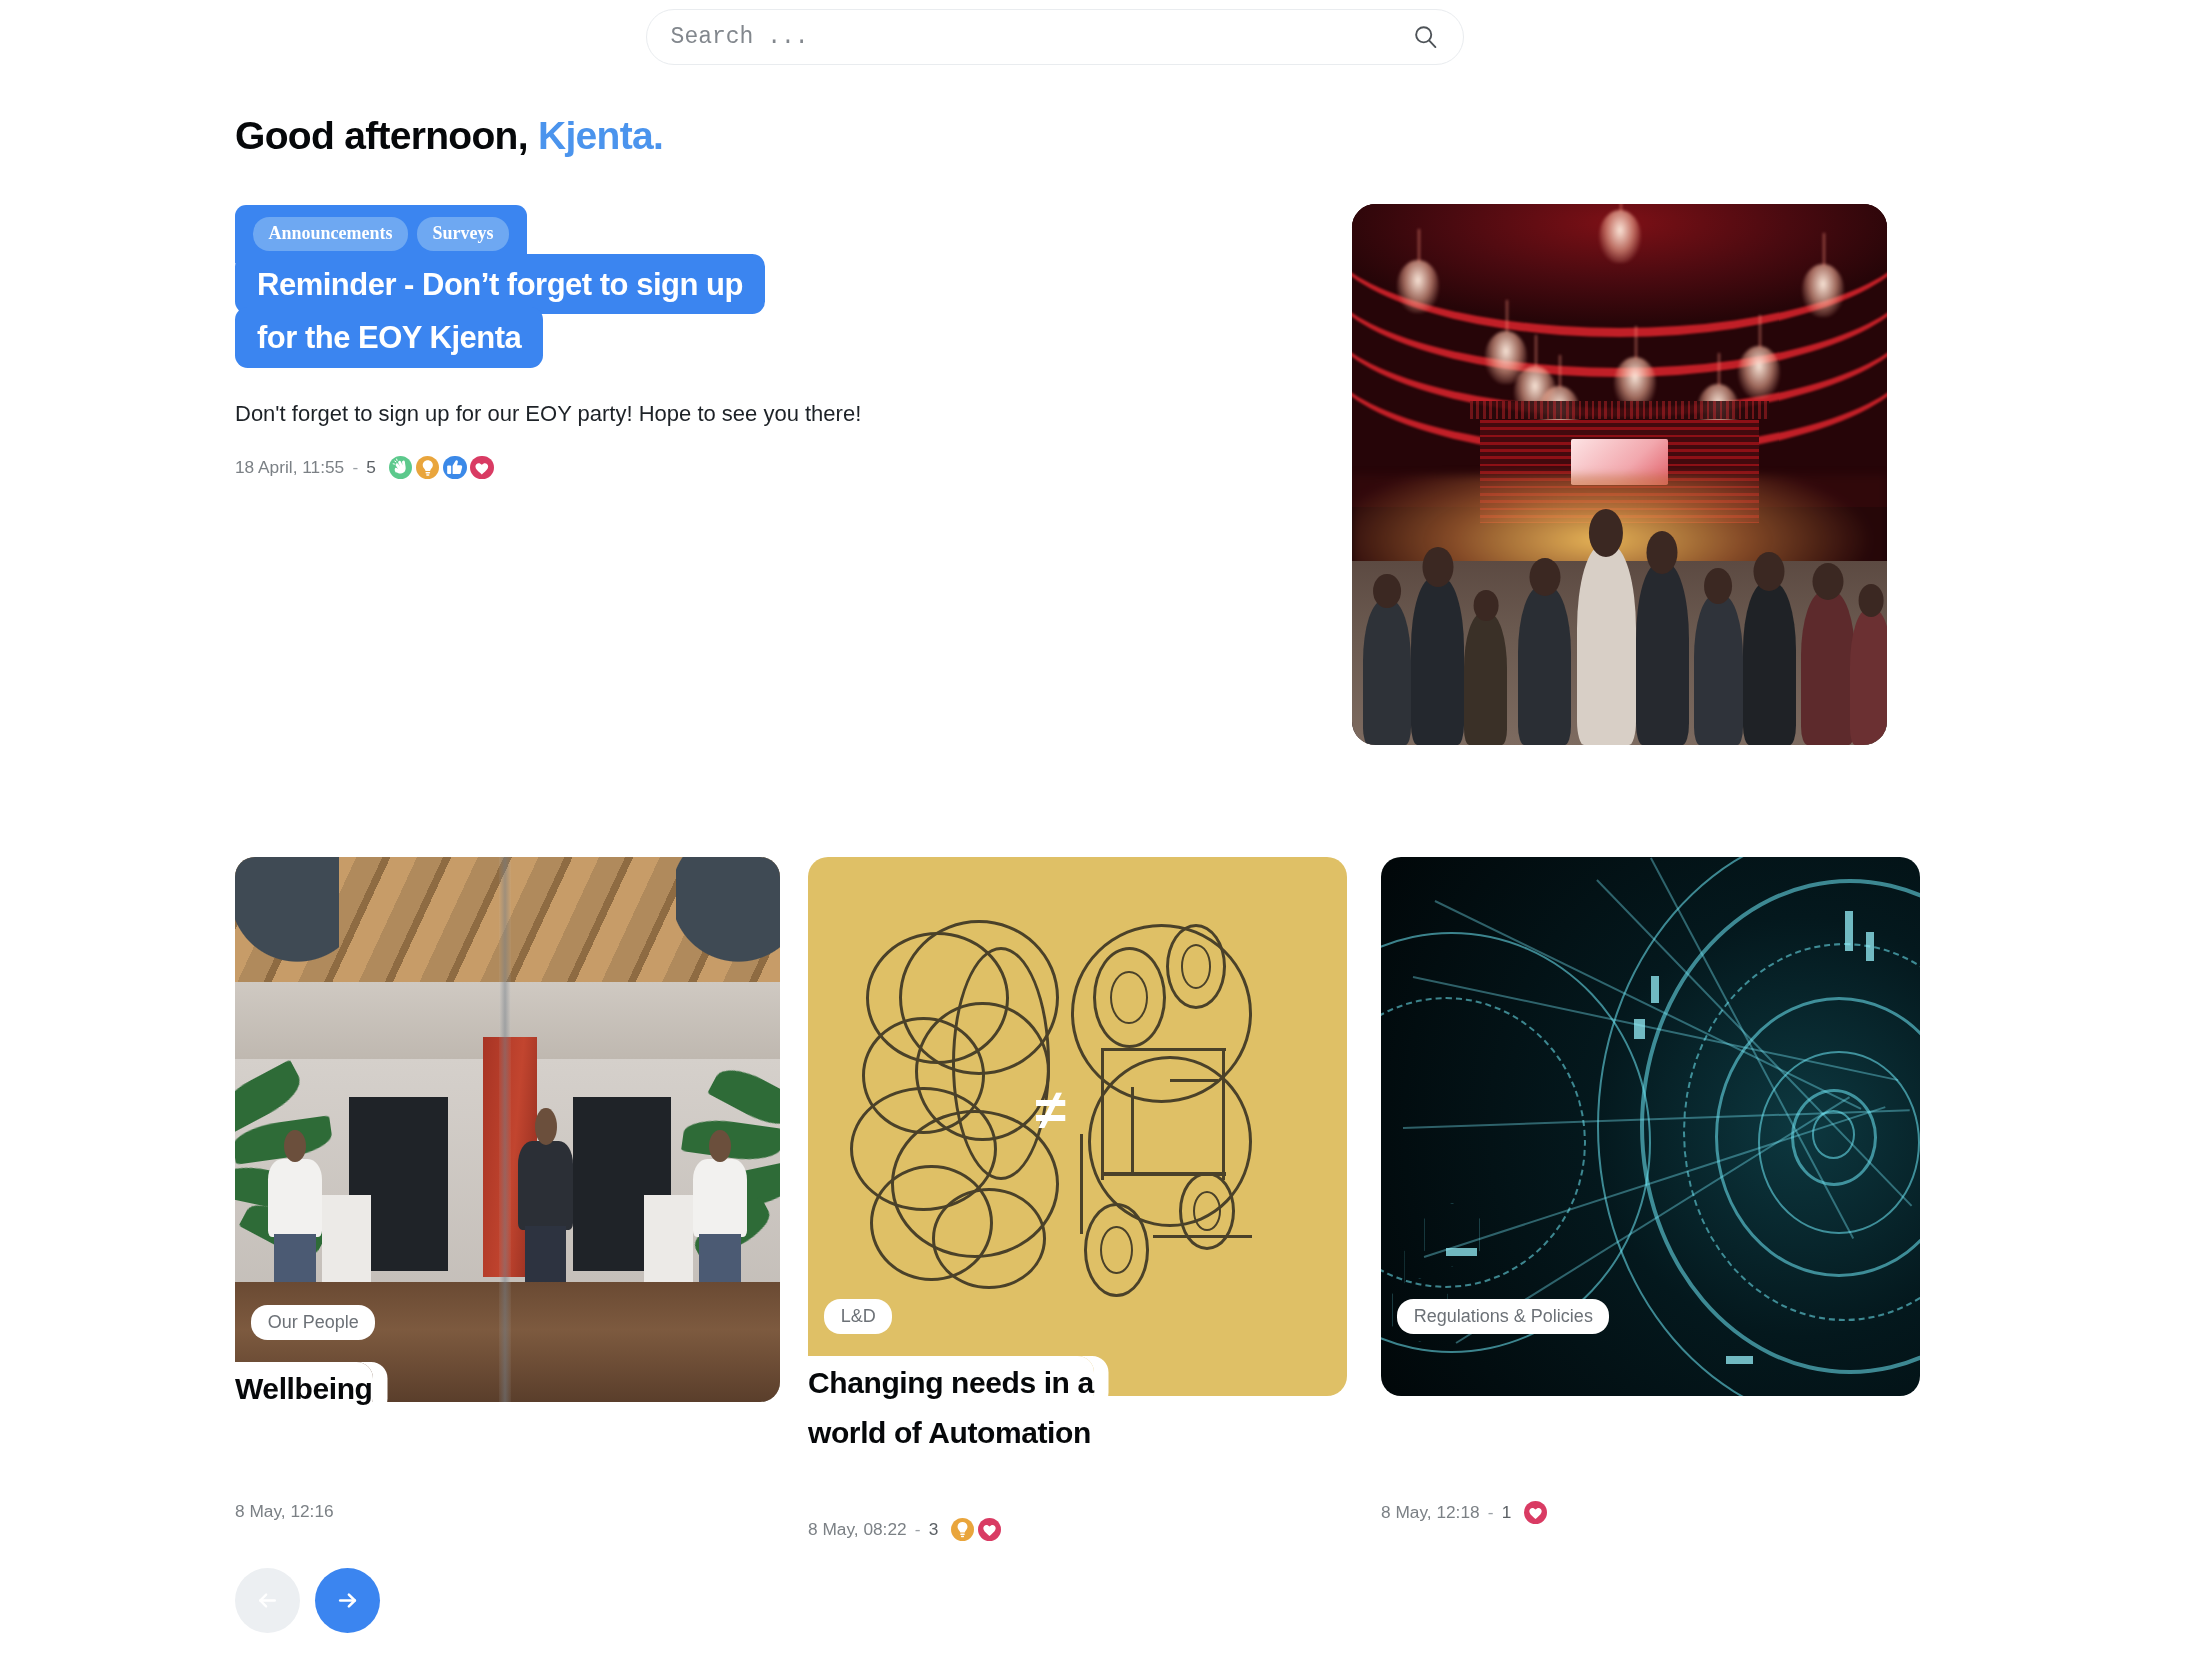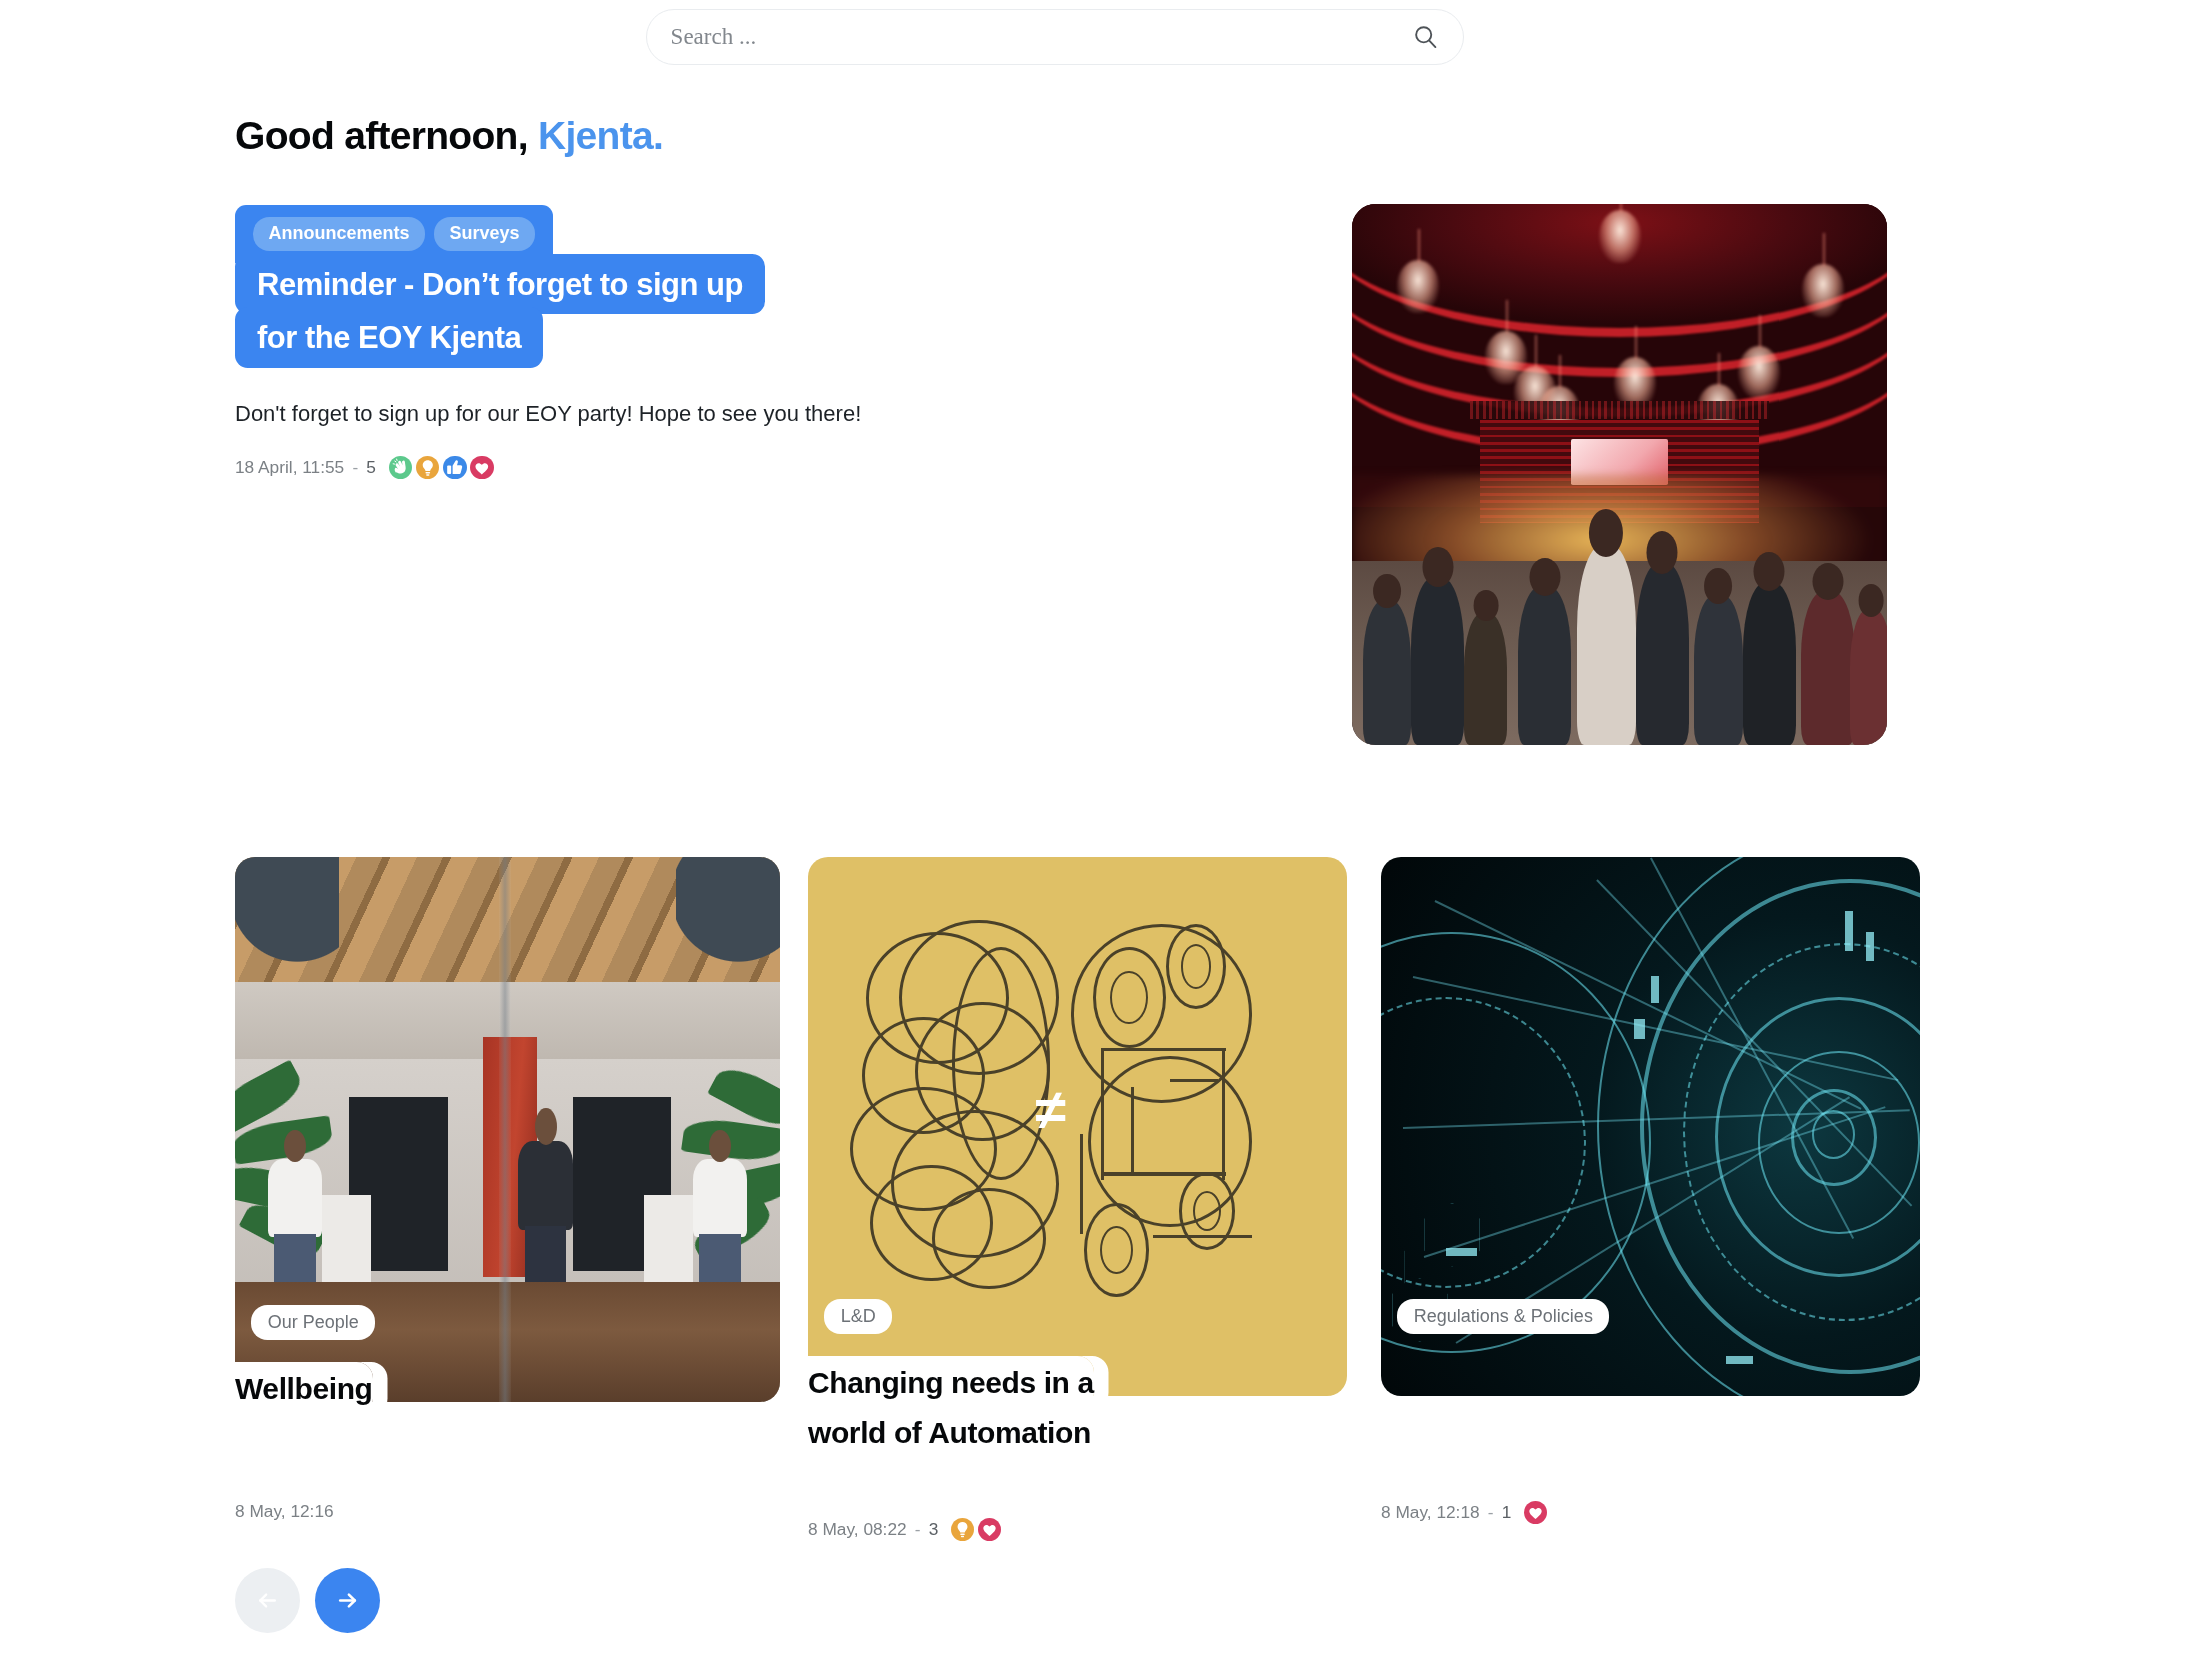--- a/index.html
+++ b/index.html
@@ -27,21 +27,21 @@
     border-radius: 28px;
     background: #ffffff;
     display: flex;
     align-items: center;
     padding: 0 23.6px;
   }
   .searchbar input {
     flex: 1;
     border: none;
     outline: none;
-    font-family: Liberation Serif, serif;
+    font-family: Liberation Mono, monospace;
     font-size: 23px;
     color: #3b4148;
     background: transparent;
   }
   .searchbar input::placeholder { color: #82878d; }
   .search-icon { width: 27px; height: 27px; flex: 0 0 auto; }
 
   
   .greeting {
     position: absolute;
@@ -59,20 +59,21 @@
   .hero { position: absolute; left: 235px; top: 205px; width: 1046px; }
 
   .hero-tags {
     display: inline-flex;
     gap: 9px;
     background: #3b85f0;
     padding: 11.8px 18px 11.8px 18px;
     border-radius: 11px 11px 0 0;
     position: relative;
     z-index: 2;
+    font-family: Liberation Serif, serif;
   }
   .pill-tag {
     background: #6ea8f2;
     color: #ffffff;
     font-size: 18px;
     font-weight: bold;
     border-radius: 16.4px;
     padding: 6.4px 15.5px 7.3px;
     white-space: nowrap;
   }

